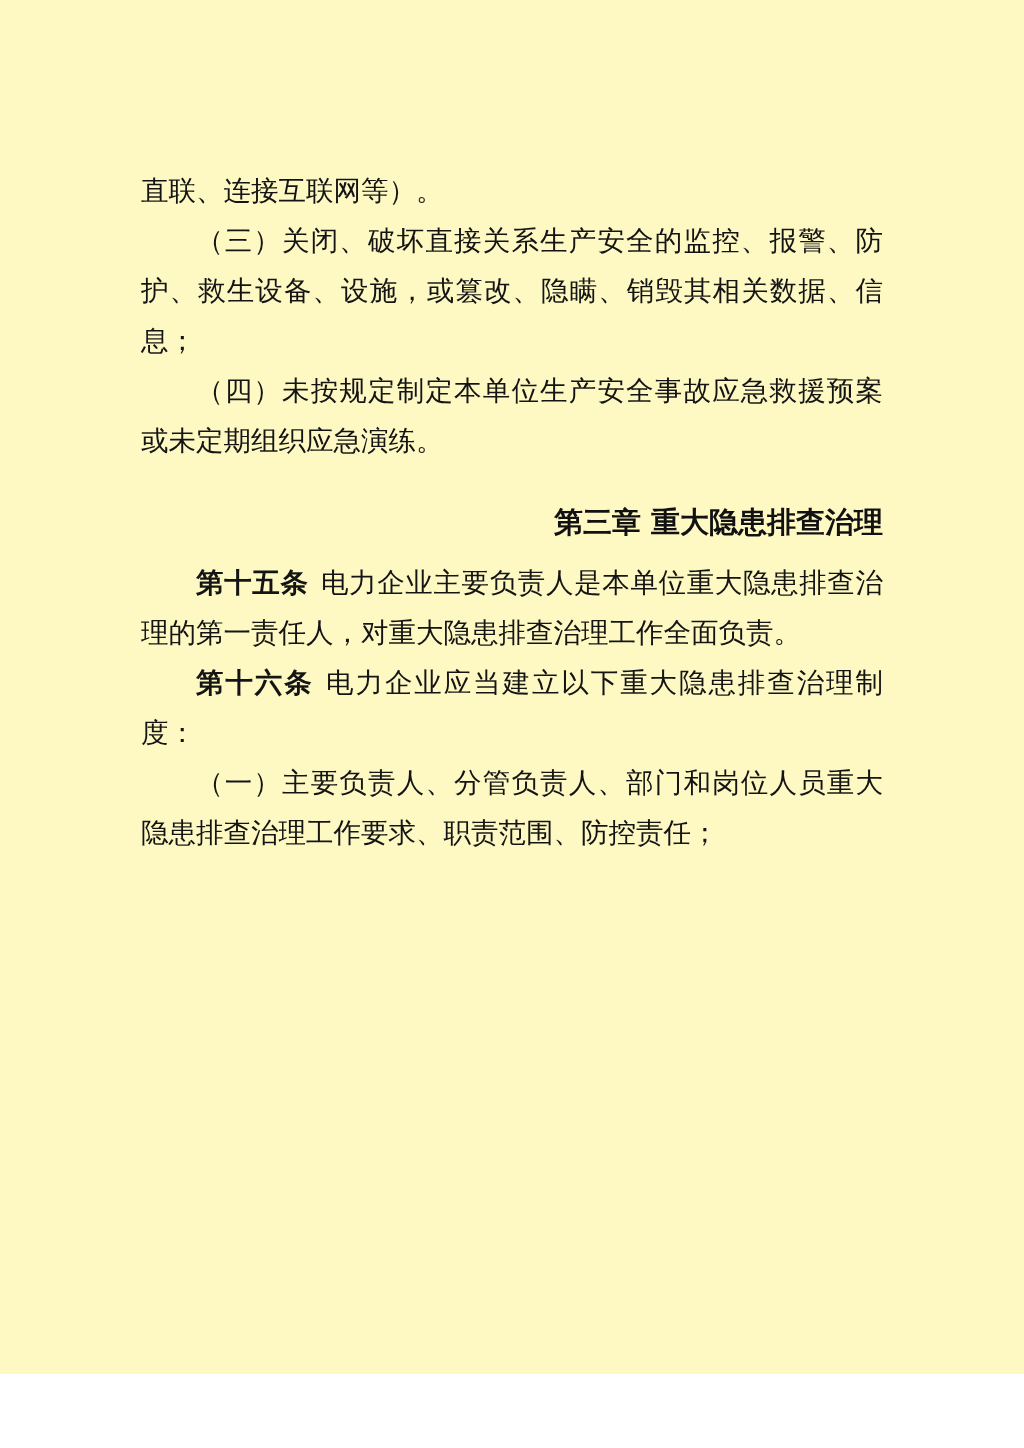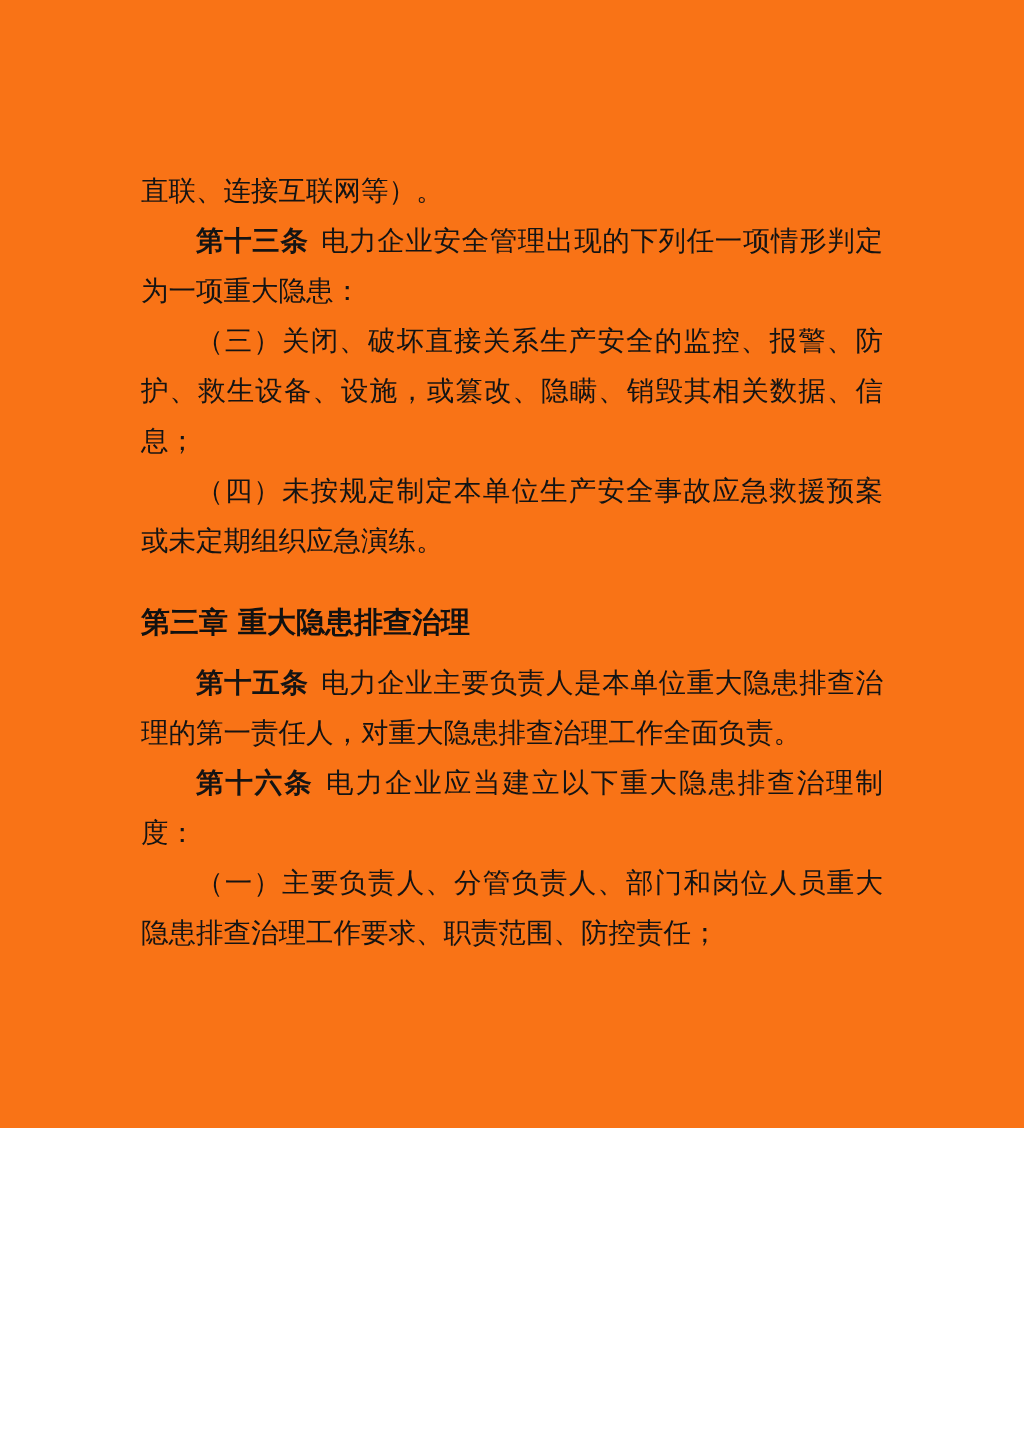--- a/index.html
+++ b/index.html
@@ -3,22 +3,22 @@
 <meta charset="utf-8">
 <style>
   html, body {
     margin: 0;
     padding: 0;
     background: #ffffff;
   }
   .page {
     position: relative;
     width: 1024px;
-    height: 1128px;
-    background: #f97316;
+    height: 1374px;
+    background: #fef9c3;
     overflow: hidden;
   }
   .content {
     position: absolute;
     left: 141px;
     top: 165px;
     width: 742px;
     color: #141414;
     font-family: "DejaVu Serif", serif;
     font-size: 27.5px;
@@ -37,35 +37,34 @@
   .lead {
     font-family: "DejaVu Sans", sans-serif;
     font-weight: 700;
     margin-right: 0.45em;
   }
   .chapter {
     font-family: "DejaVu Sans", sans-serif;
     font-weight: 700;
     font-size: 29px;
     line-height: 55px;
-    text-align: left;
+    text-align: right;
     text-indent: 0;
     margin: 30px 0 7px 0;
     color: #111111;
   }
 </style>
 </head>
 <body>
 
 <div class="page">
   <div class="content">
 
     <p class="para"><span>直联、连接互联网等）。</span></p>
 
-    <p class="para indent"><span class="lead">第十三条</span><span>电力企业安全管理出现的下列任一项情形判定为一项重大隐患：</span></p>
 
 
 
     <p class="para indent"><span>（三）关闭、破坏直接关系生产安全的监控、报警、防护、救生设备、设施，或篡改、隐瞒、销毁其相关数据、信息；</span></p>
 
     <p class="para indent"><span>（四）未按规定制定本单位生产安全事故应急救援预案或未定期组织应急演练。</span></p>
 
 
     <h2 class="chapter">第三章 重大隐患排查治理</h2>
 

